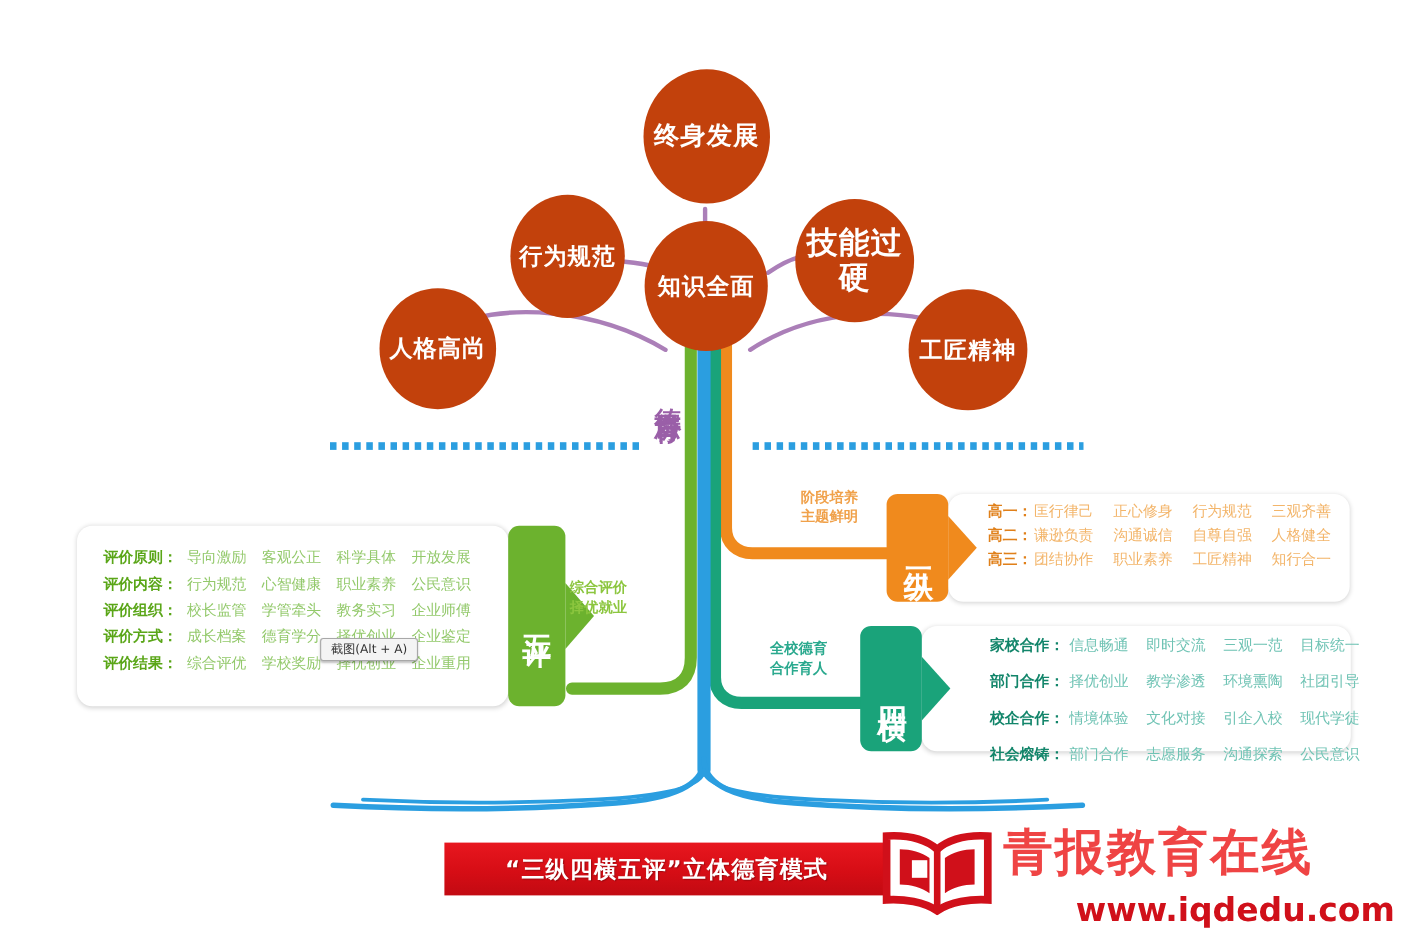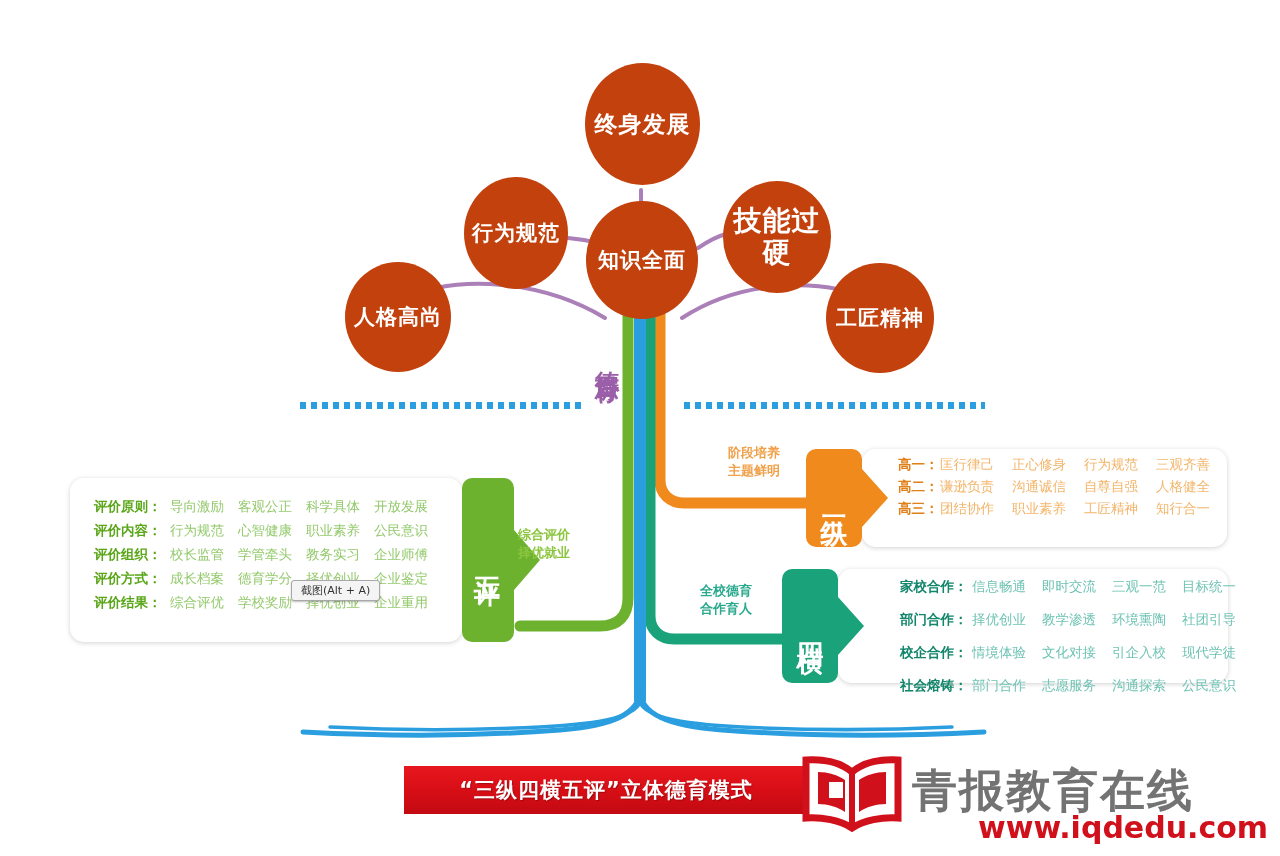--- a/index.html
+++ b/index.html
@@ -118,21 +118,21 @@
     display:flex;align-items:center;justify-content:center;
     color:#ffffff;font-weight:bold;font-size:21px;letter-spacing:1px;
     text-shadow:1px 1px 1px rgba(0,0,0,0.25);
     white-space:nowrap;overflow:hidden;
   }
 
   
   #logo{position:absolute;left:800px;top:752px;width:470px;height:96px;}
   #logo-mark{position:absolute;left:0px;top:4px;width:104px;height:76px;}
   #logo-text{position:absolute;left:112px;top:0px;width:350px;
-    color:#737373;font-weight:bold;font-size:45px;letter-spacing:2px;line-height:1.0;white-space:nowrap;margin-top:16px;}
+    color:#ef4444;font-weight:bold;font-size:45px;letter-spacing:2px;line-height:1.0;white-space:nowrap;}
   #logo-url{position:absolute;left:178px;top:58px;width:300px;
     color:#d0101a;font-weight:bold;font-size:30px;letter-spacing:0px;white-space:nowrap;}
 
   
   #tooltip{
     position:absolute;left:291px;top:580px;
     padding:2px 9px;background:#f4f4f4;border:1px solid #a8a8a8;border-radius:3px;
     font-size:11px;color:#333;white-space:nowrap;
     box-shadow:0 1px 2px rgba(0,0,0,0.25);
   }

